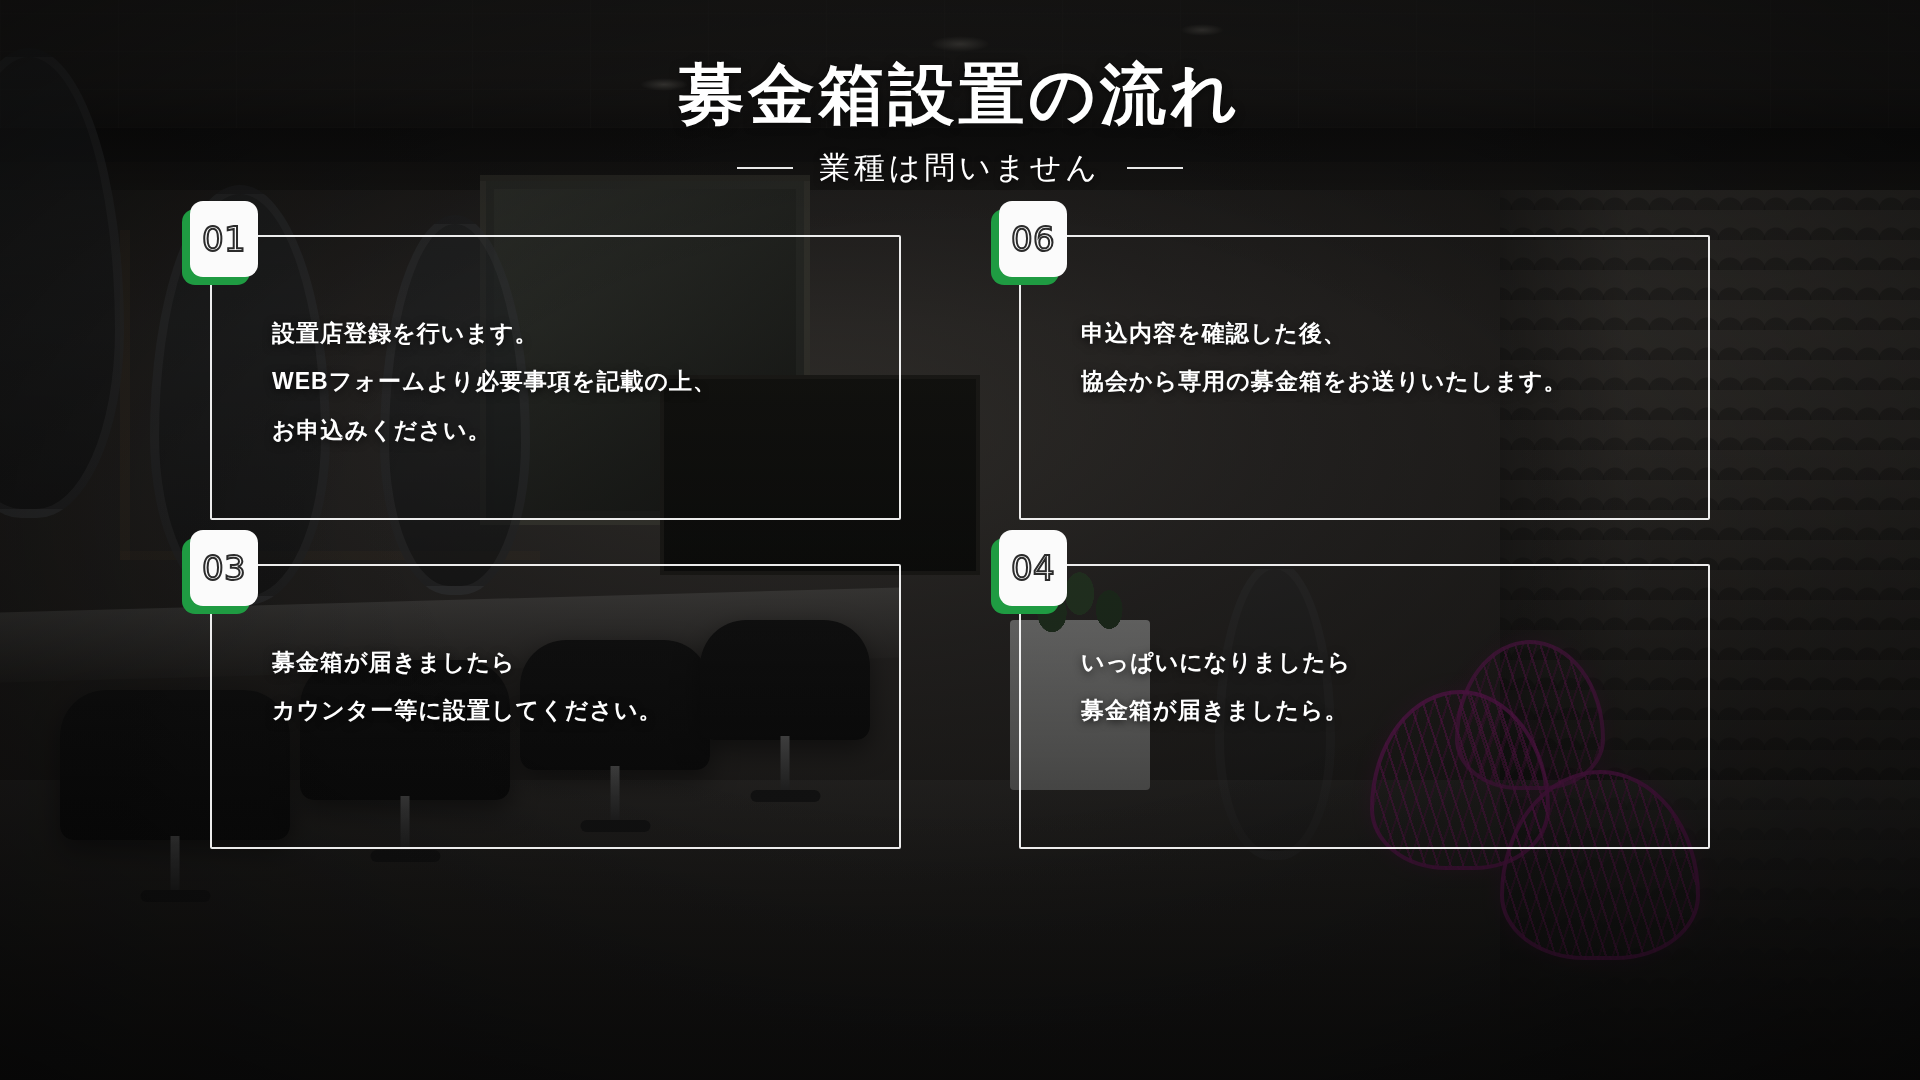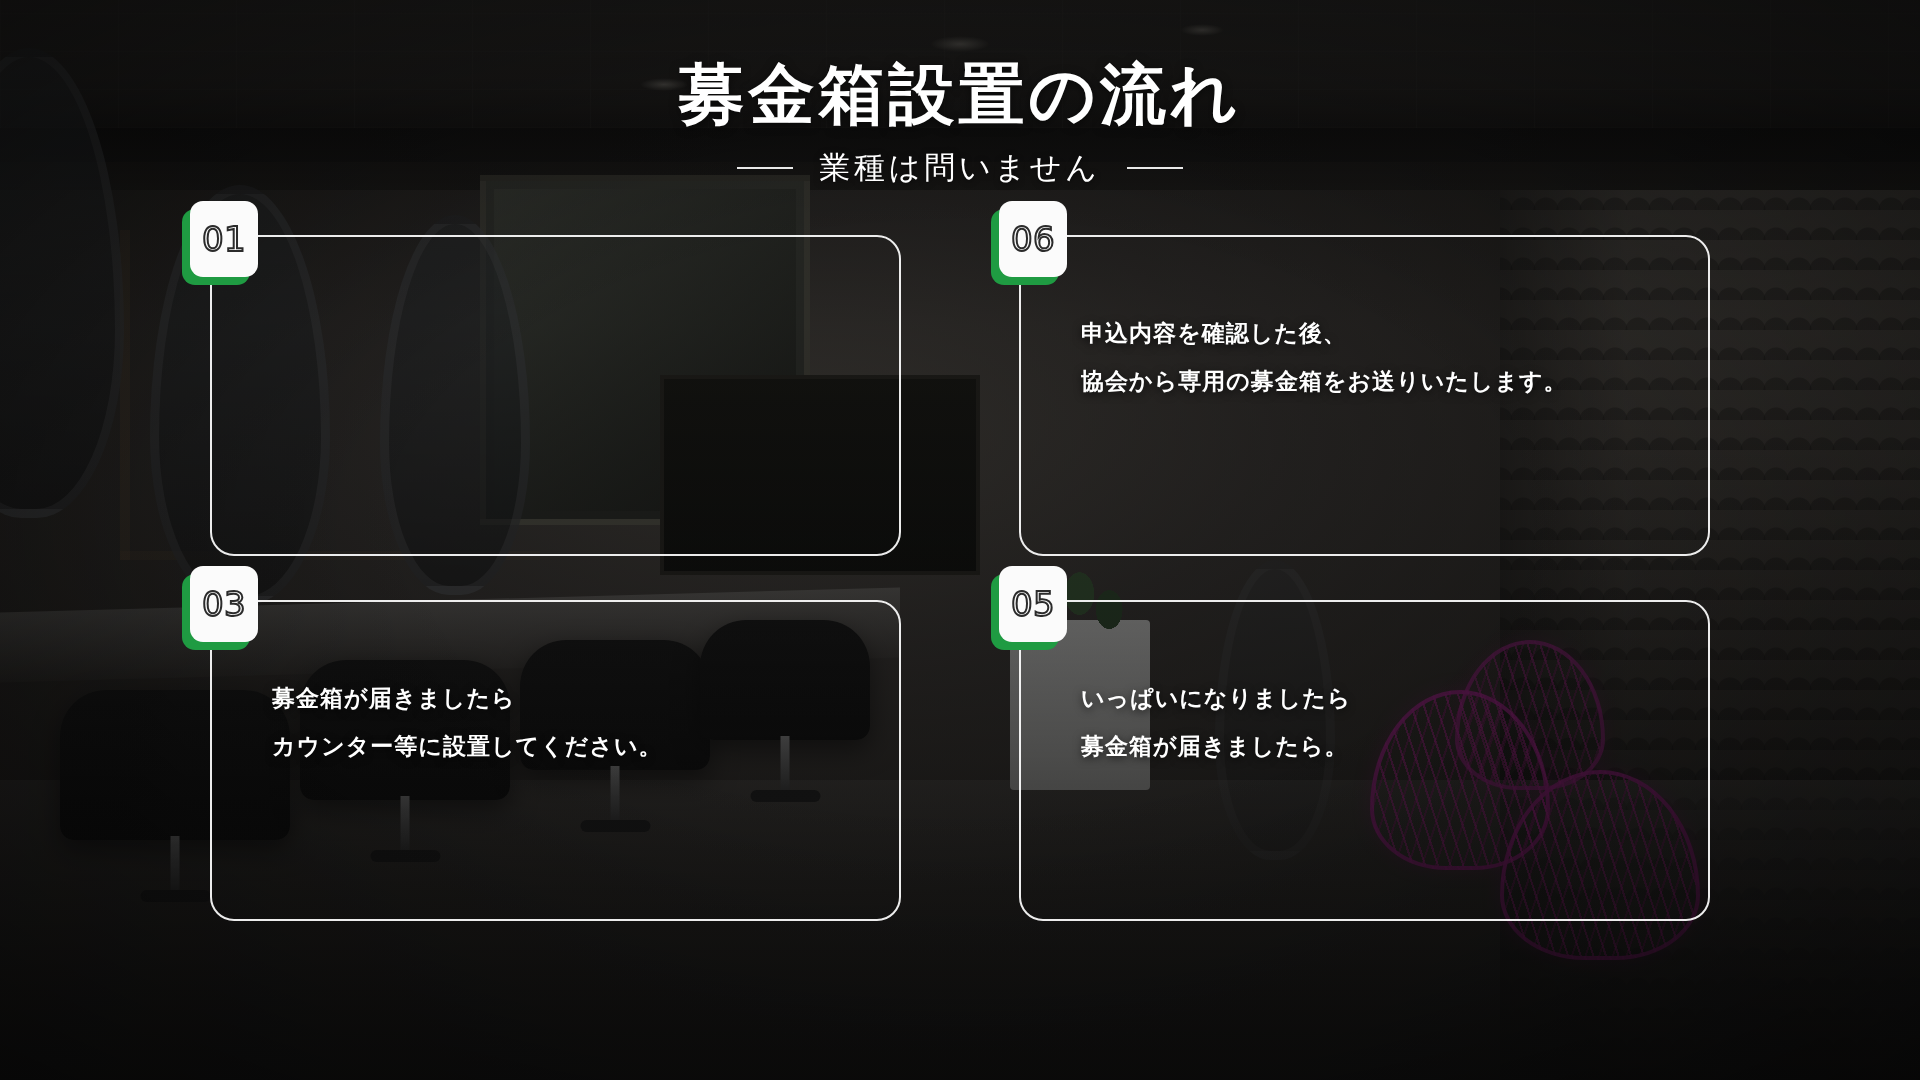--- a/index.html
+++ b/index.html
@@ -199,23 +199,23 @@
     margin-top:46px;
     width:1500px;
     display:grid;
     grid-template-columns:1fr 1fr;
     column-gap:118px;
     row-gap:44px;
   }
 
   .card{
     position:relative;
-    height:321px;
+    height:285px;
     border:2px solid rgba(255,255,255,.92);
-    border-radius:24px;
+    border-radius:2px;
     padding:72px 0 0 60px;
   }
 
   .badge{
     position:absolute;
     left:-22px; top:-36px;
     width:68px; height:76px;
   }
   .badge-shadow{
     position:absolute; left:-8px; top:8px;
@@ -318,20 +318,25 @@
 
     <div class="grid">
 
       <div class="card card--1">
         <div class="badge">
           <span class="badge-shadow"></span>
           <span class="badge-face">
             <span class="badge-num">01</span>
           </span>
         </div>
+        <div class="card-text">
+          <p>設置店登録を行います。</p>
+          <p>WEBフォームより必要事項を記載の上、</p>
+          <p>お申込みください。</p>
+        </div>
       </div>
 
       <div class="card card--2">
         <div class="badge">
           <span class="badge-shadow"></span>
           <span class="badge-face">
             <span class="badge-num">06</span>
           </span>
         </div>
         <div class="card-text">
@@ -350,21 +355,21 @@
         <div class="card-text">
           <p>募金箱が届きましたら</p>
           <p>カウンター等に設置してください。</p>
         </div>
       </div>
 
       <div class="card card--4">
         <div class="badge">
           <span class="badge-shadow"></span>
           <span class="badge-face">
-            <span class="badge-num">05</span>
+            <span class="badge-num">04</span>
           </span>
         </div>
         <div class="card-text">
           <p>いっぱいになりましたら</p>
           <p>募金箱が届きましたら。</p>
         </div>
       </div>
 
     </div>
   </div>

